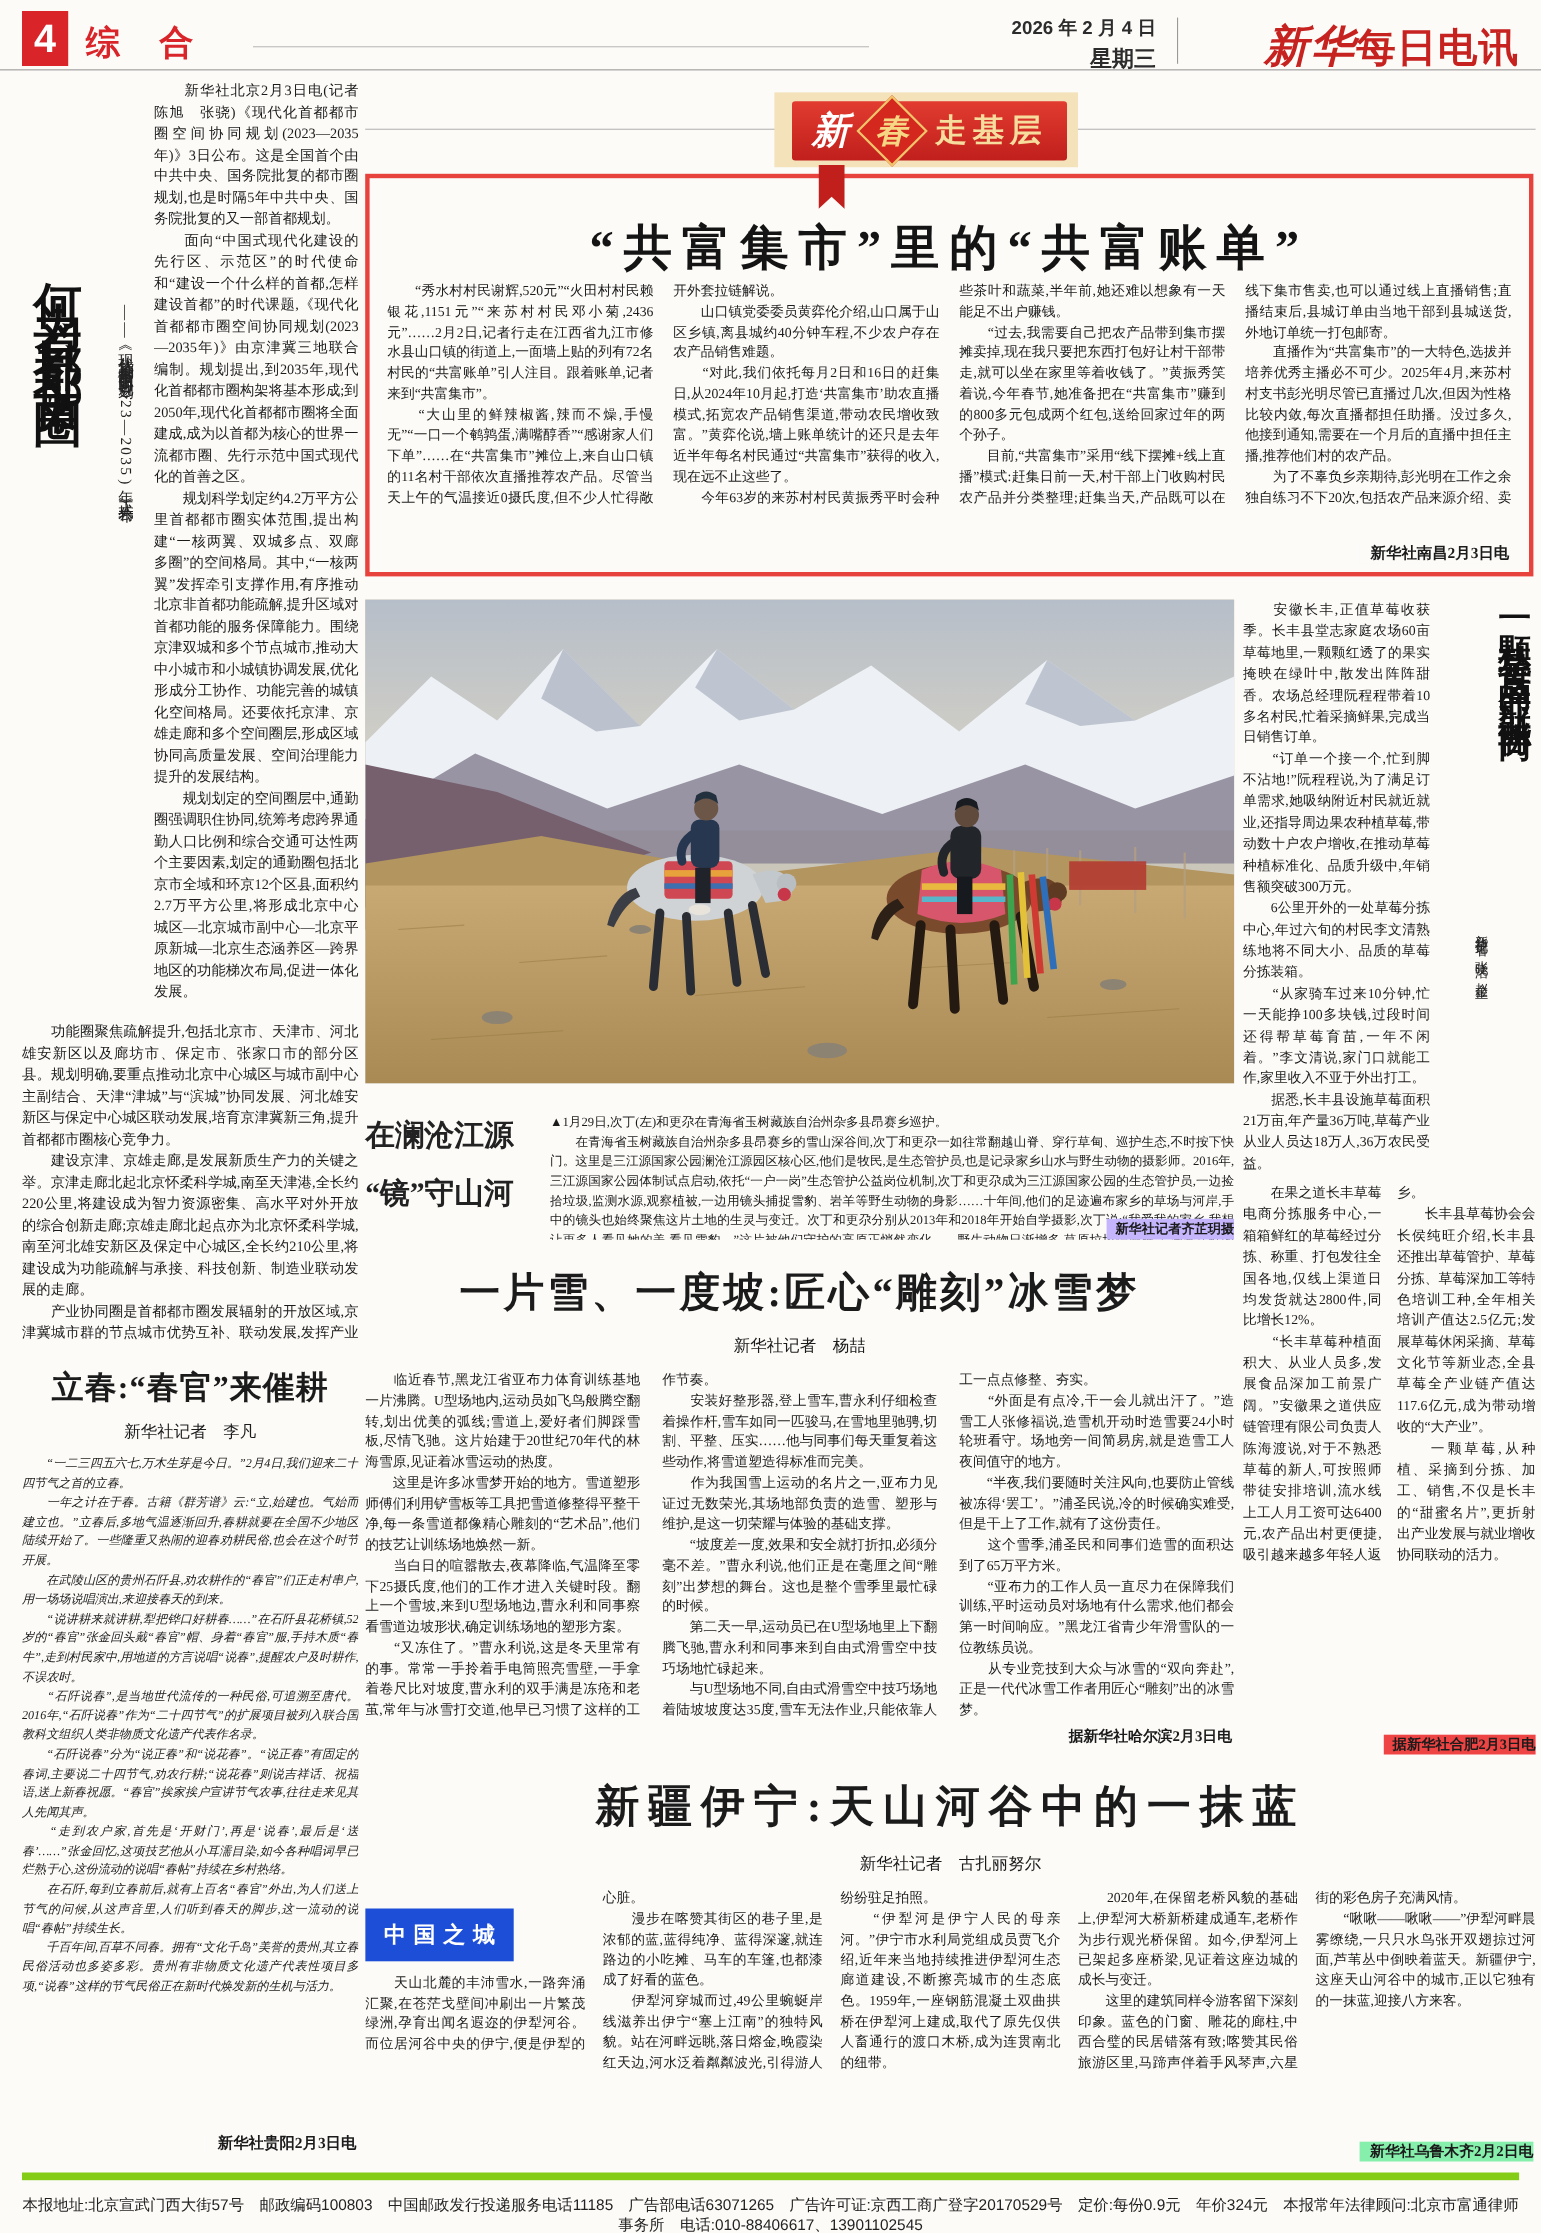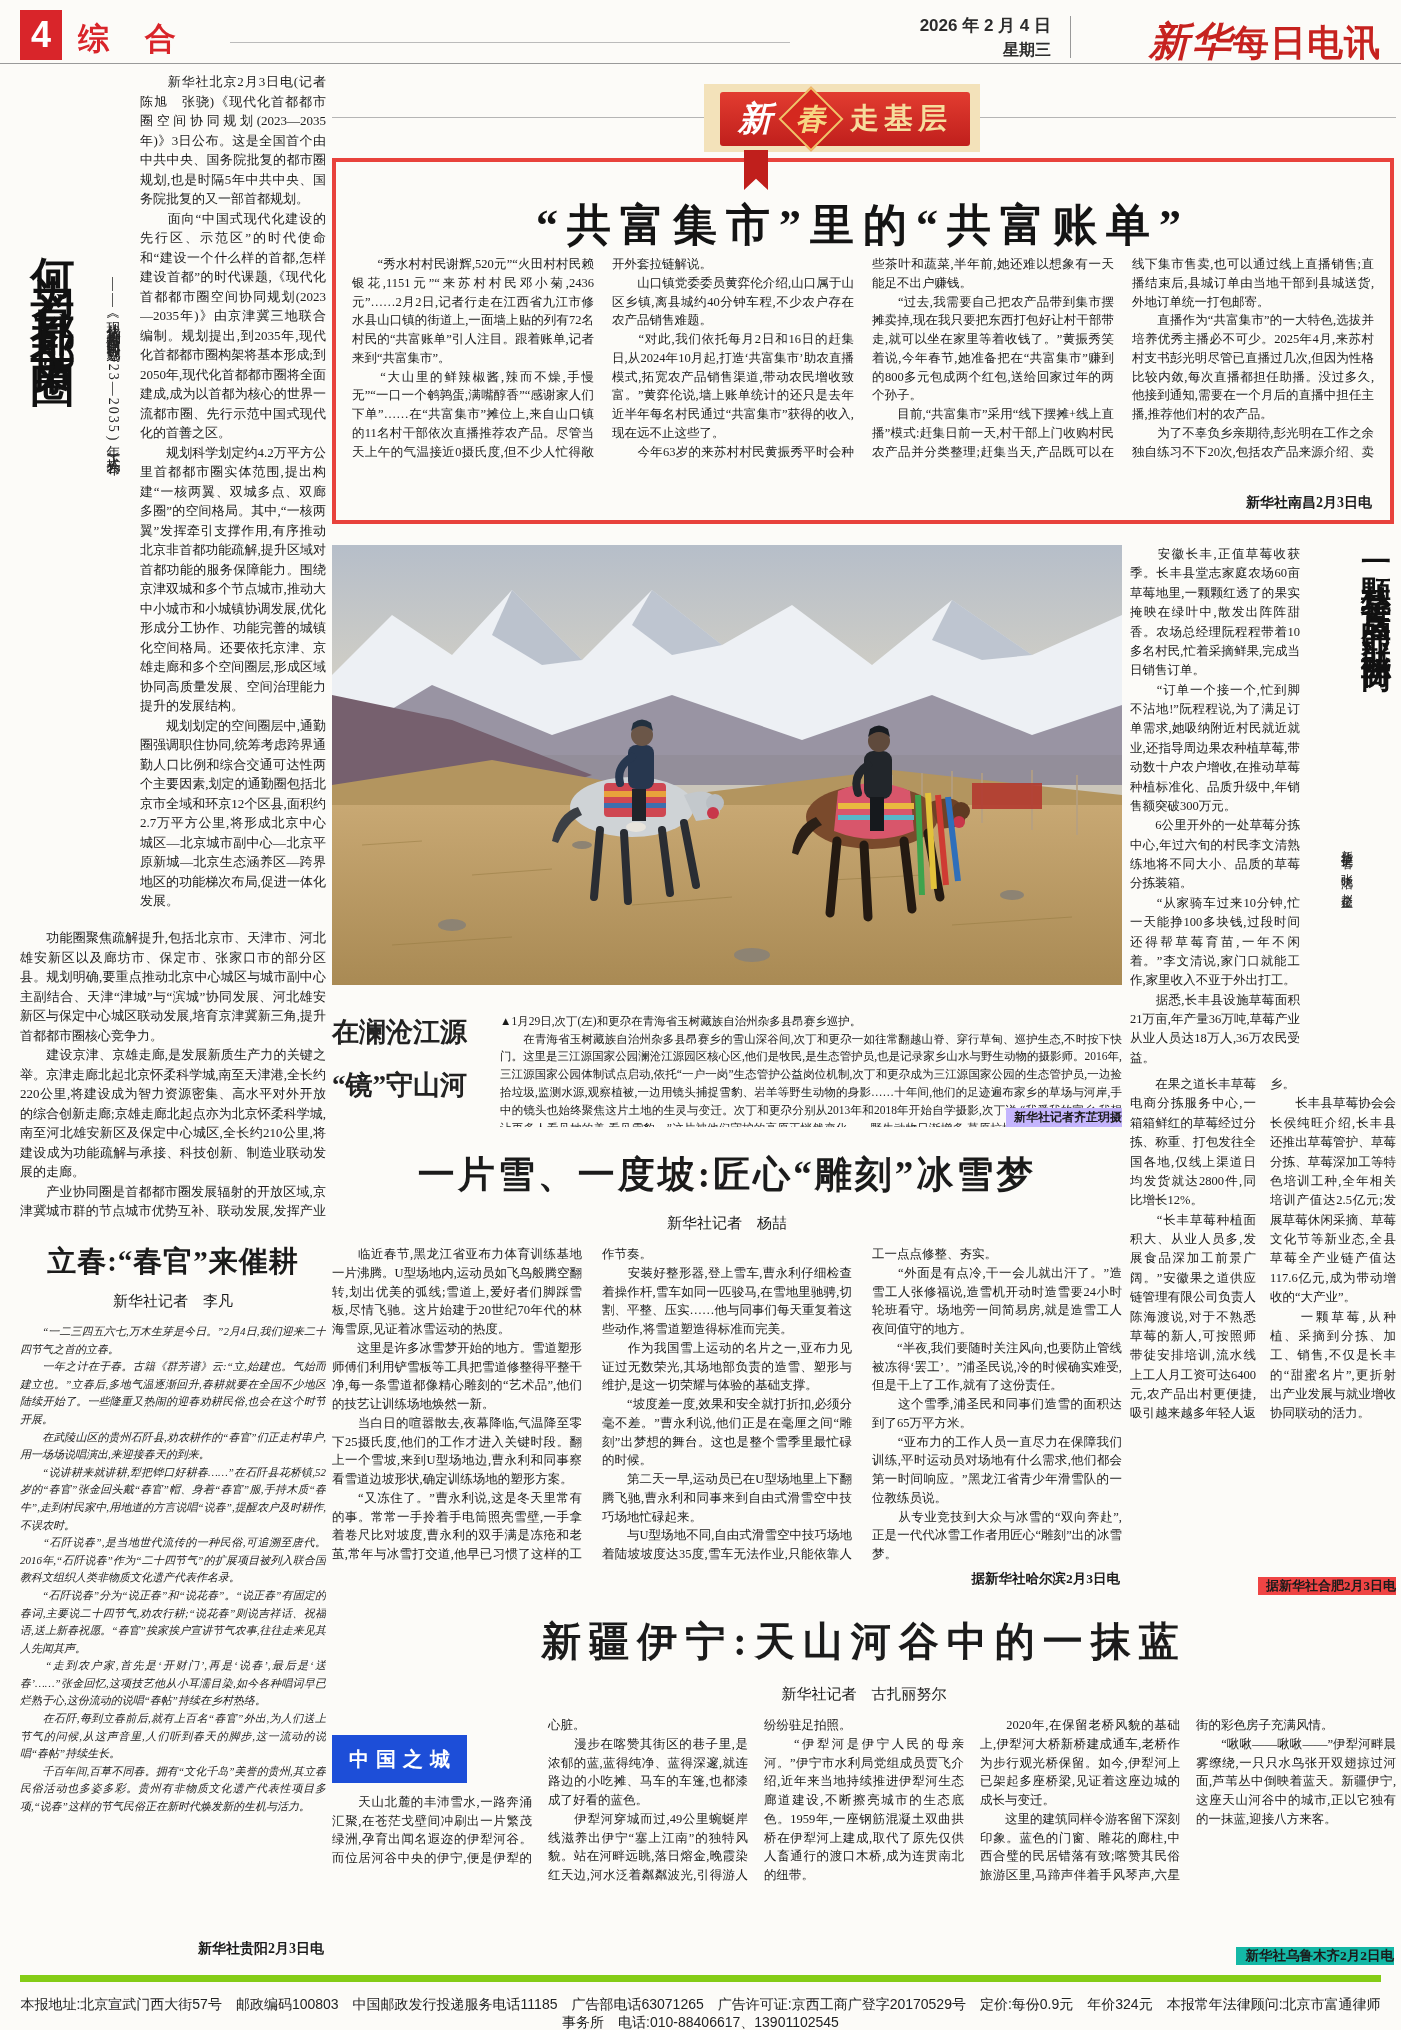--- a/index.html
+++ b/index.html
@@ -9,21 +9,21 @@
   .hdr{position:absolute;left:20px;top:8px;right:20px;height:54px;}
   .hdr-rule{position:absolute;left:0;top:63px;right:0;border-top:1px solid #9a9a9a;}
   .pageno{position:absolute;left:0;top:2px;width:42px;height:50px;background:#d9252a;color:#fff;
           font-family:"Liberation Sans",sans-serif;font-weight:bold;font-size:36px;
           display:flex;align-items:center;justify-content:center;}
   .section{position:absolute;left:58px;top:10px;color:#d9252a;font-weight:900;font-size:31px;letter-spacing:14px;}
   .hdr-thin{position:absolute;left:210px;top:34px;width:560px;border-top:1px solid #bbb;}
   .dateblock{position:absolute;right:330px;top:6px;text-align:right;
              font-family:"Liberation Sans",sans-serif;color:#2c2c2c;}
   .dateblock .d1{font-size:17px;font-weight:bold;}
-  .dateblock .d2{font-size:16px;font-weight:bold;margin-top:3px;text-align:right;}
+  .dateblock .d2{font-size:20px;font-weight:bold;margin-top:3px;text-align:right;}
   .hdr-div{position:absolute;right:310px;top:8px;height:42px;border-left:1px solid #999;}
   .masthead{position:absolute;right:0;top:6px;color:#c6221f;white-space:nowrap;}
   .mh-script{font-size:40px;font-weight:900;font-style:italic;letter-spacing:2px;}
   .mh-rest{font-size:36px;font-weight:900;letter-spacing:1px;}
   
   .capital{position:absolute;left:20px;top:72px;width:306px;height:1160px;overflow:hidden;}
   .cap-top{display:flex;height:852px;overflow:hidden;}
   .cap-rail{width:120px;flex:0 0 120px;display:flex;}
   .cap-headline{writing-mode:vertical-rl;text-orientation:upright;font-size:44px;font-weight:900;
                 letter-spacing:18px;padding-top:150px;width:62px;color:#111;}
@@ -95,21 +95,21 @@
   
   .yining{position:absolute;left:332px;top:1600px;width:1064px;height:365px;}
   .yining h2{margin:14px 0 0;text-align:center;font-size:40px;font-weight:900;letter-spacing:8px;}
   .yining .byline{text-align:center;font-size:15px;margin:16px 0 12px;}
   .yining .body{position:relative;height:250px;overflow:hidden;column-count:5;column-gap:16px;
                 font-size:12.5px;line-height:1.5;text-align:justify;white-space:pre-line;}
   .citybadge{display:block;width:128px;background:#1d4ed8;color:#fff;text-align:center;
              font-family:"Liberation Sans",sans-serif;font-weight:bold;font-size:20px;
              letter-spacing:7px;padding:9px 0 9px 7px;margin-bottom:10px;break-inside:avoid;}
   .yining .dateline{position:absolute;right:2px;bottom:0;font-weight:bold;font-size:13.5px;
-                    background:#14b8a6;padding-left:10px;}
+                    background:#86efac;padding-left:10px;}
   
   .footer{position:absolute;left:20px;right:20px;top:1975px;border-top:7px solid #84cc16;
           padding-top:14px;text-align:center;font-family:"Liberation Sans",sans-serif;
           font-size:14px;color:#222;}
 </style>
 </head>
 <body>
 
 <div id="page">
 

